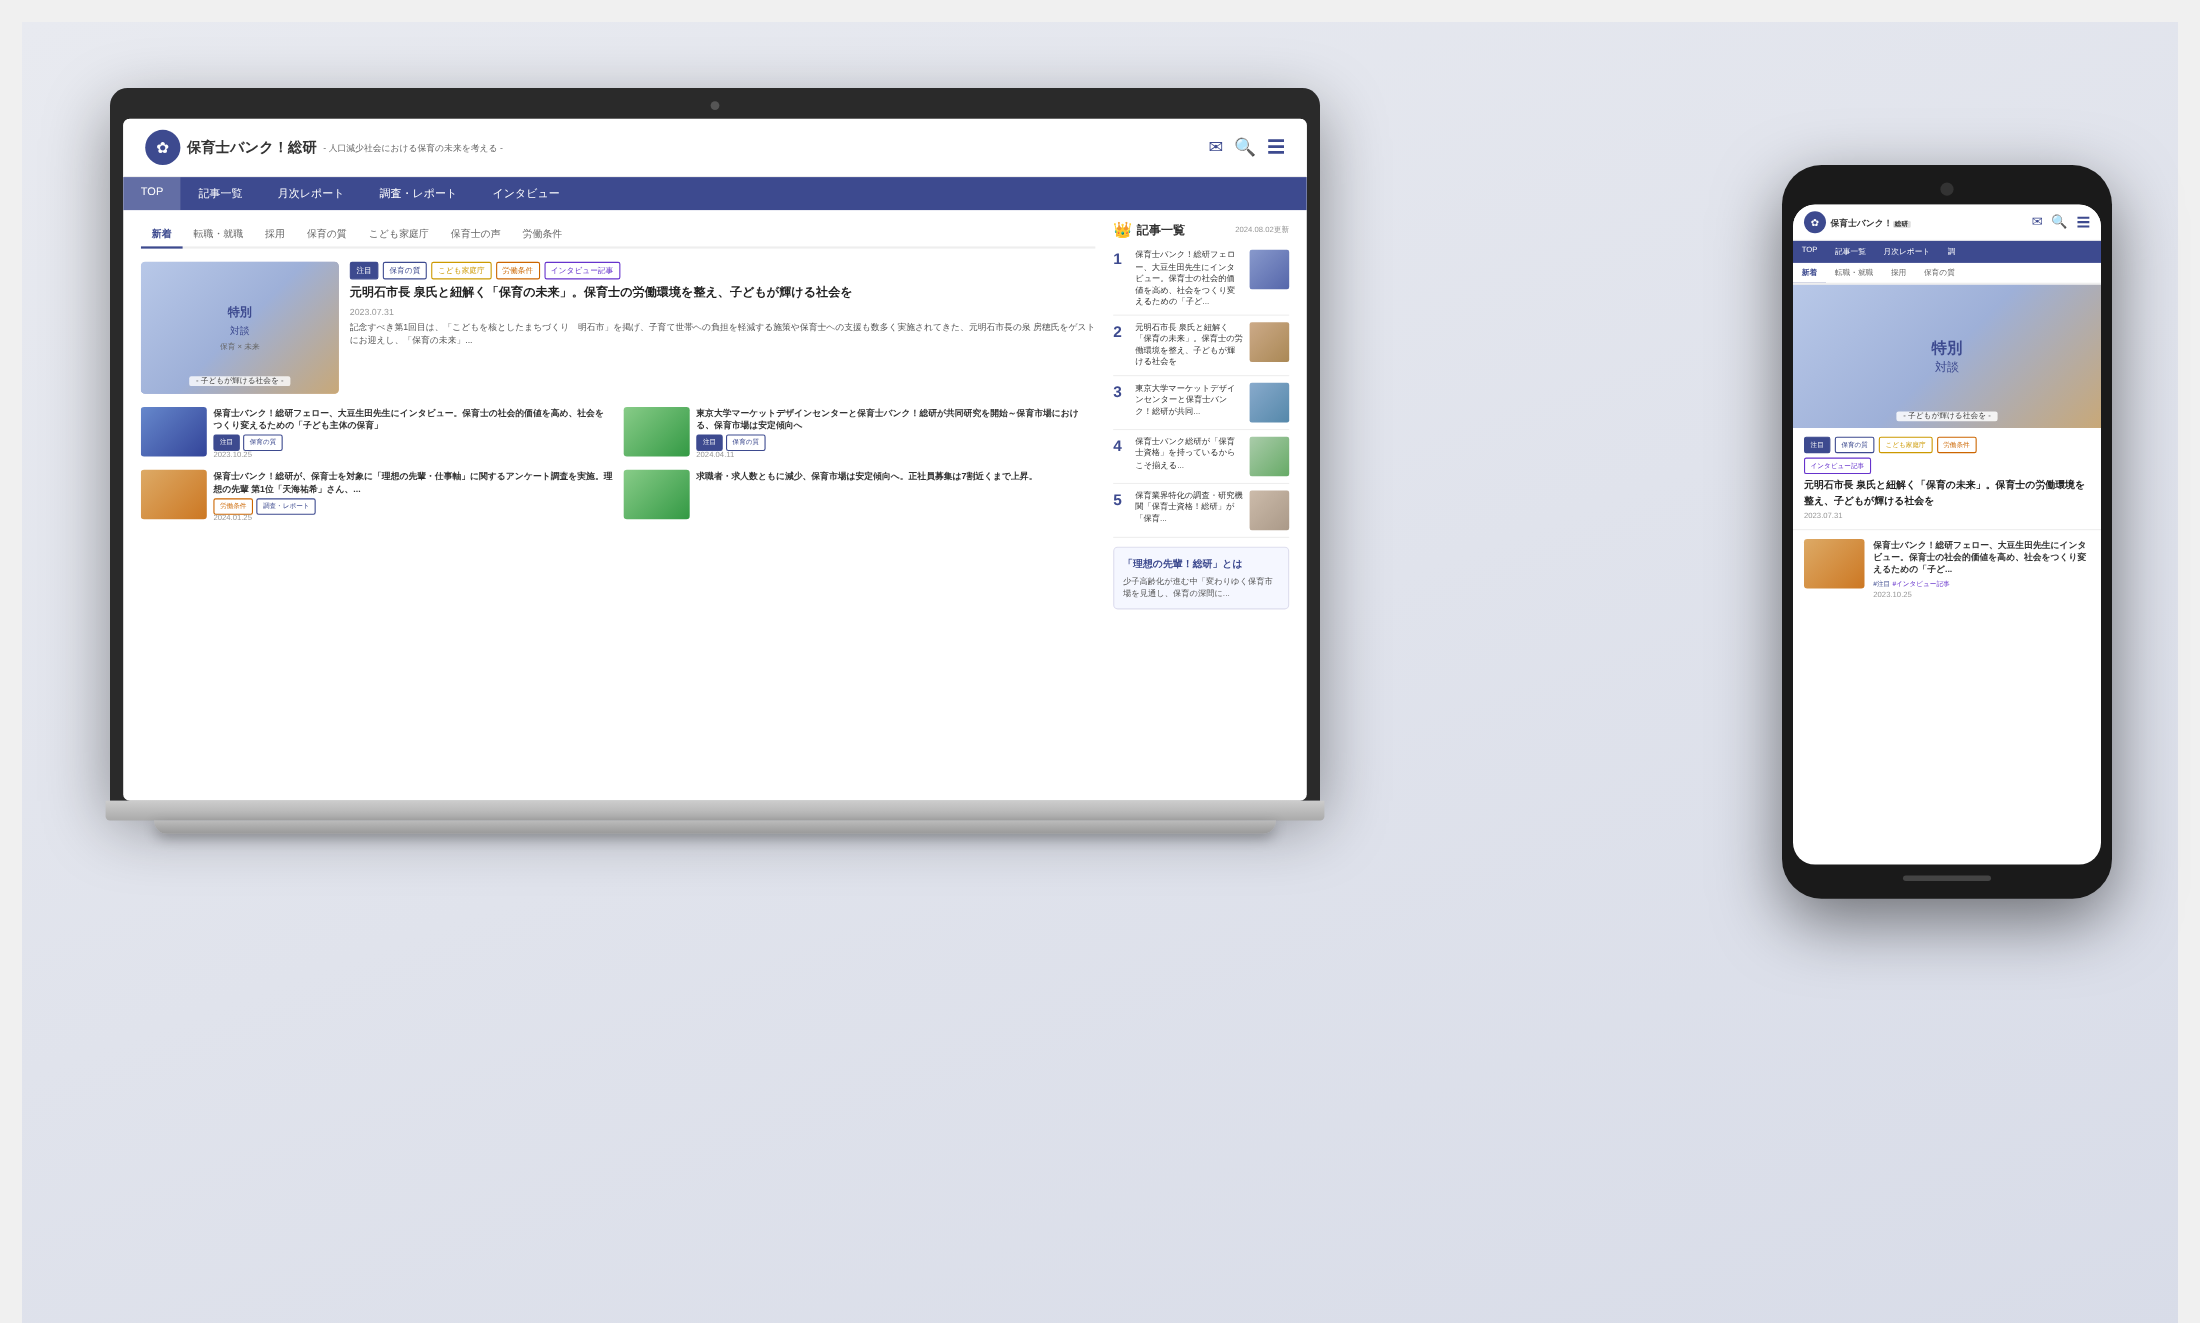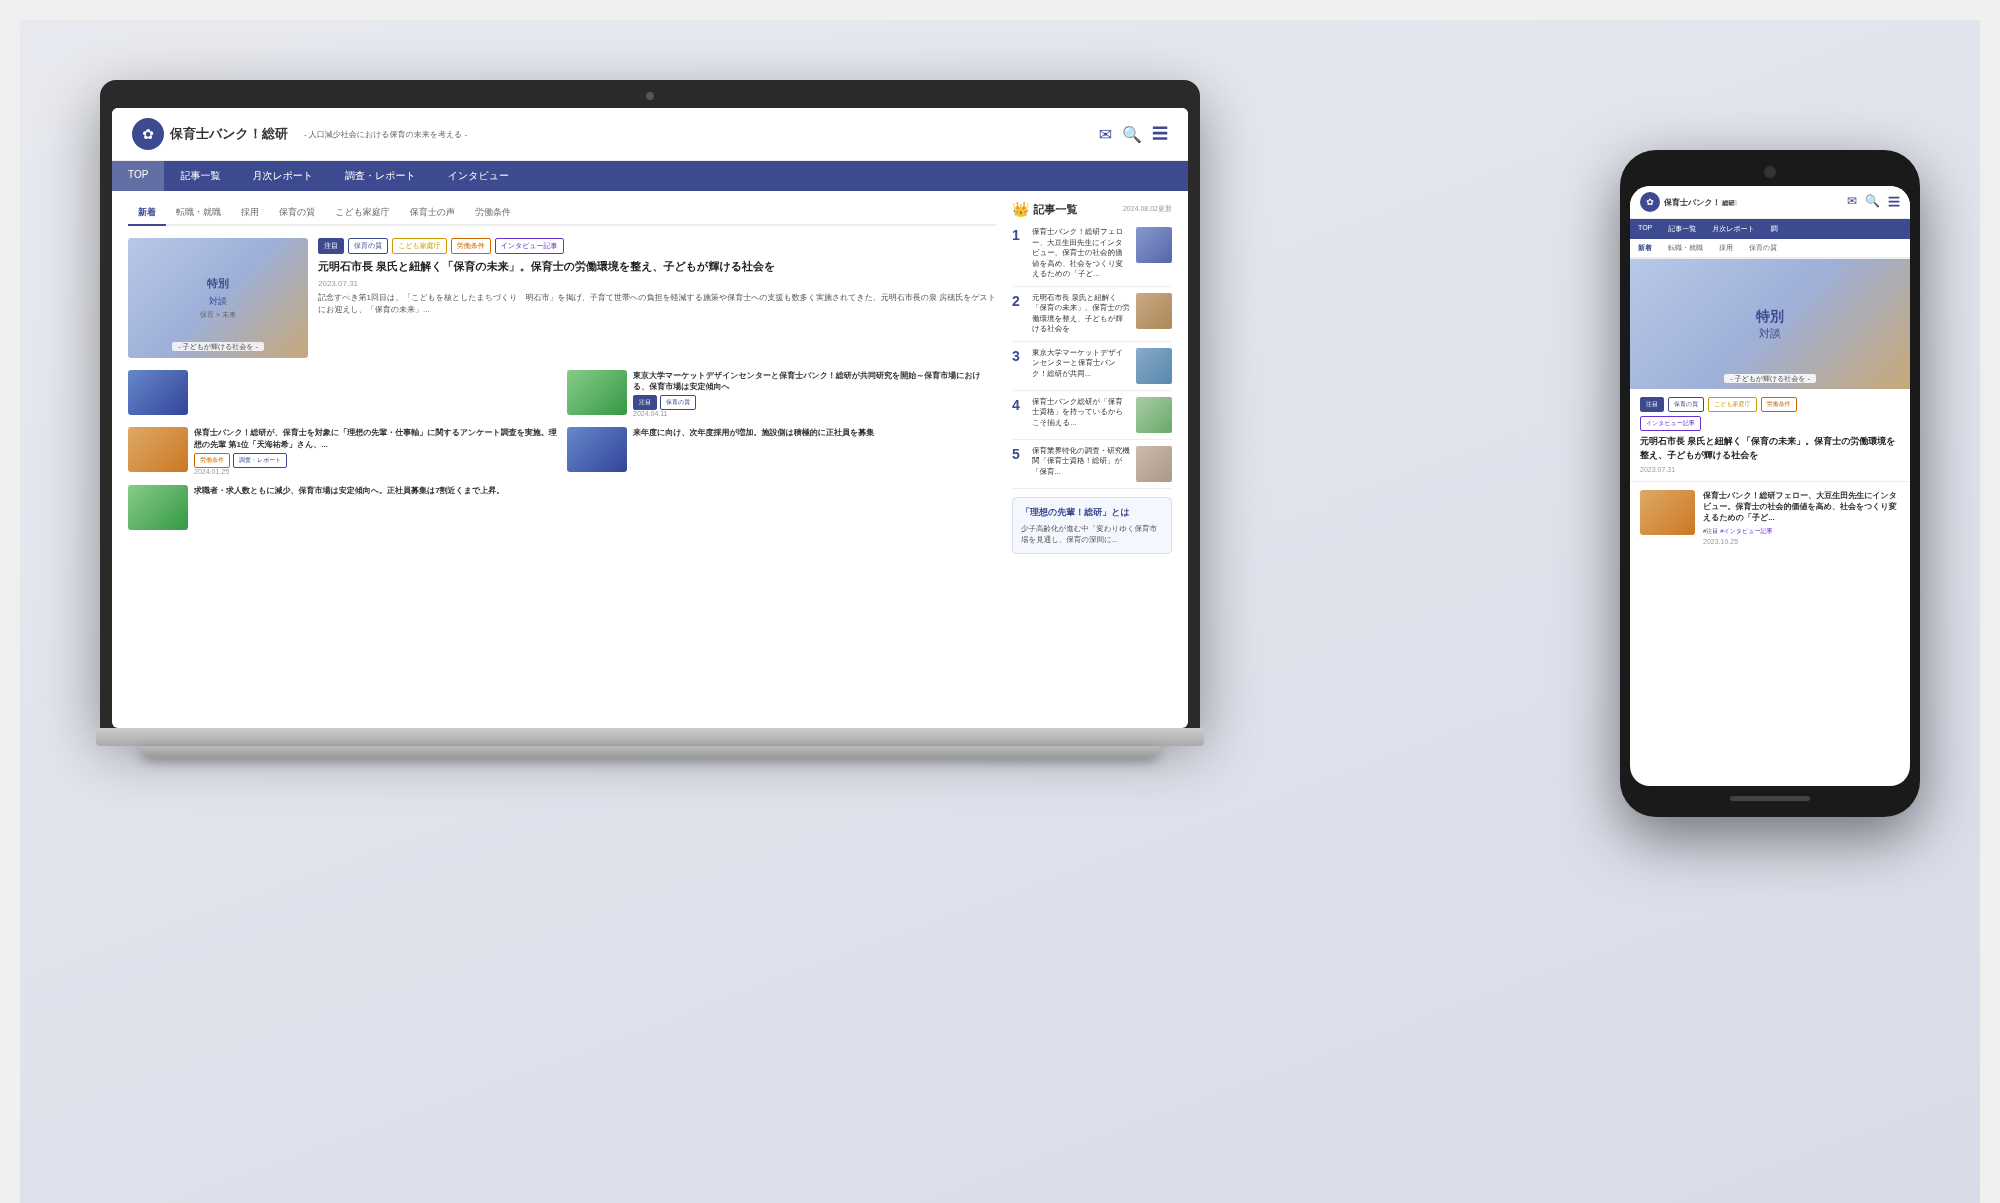--- a/index.html
+++ b/index.html
@@ -137,21 +137,21 @@
 
     .logo-text {
       font-size: 13px;
       font-weight: bold;
       color: #333;
     }
 
     .logo-tagline {
       font-size: 8px;
       color: #666;
-      margin-left: 10px;
+      margin-left: 0;
     }
 
     .header-icons {
       display: flex;
       gap: 10px;
       align-items: center;
     }
 
     .header-icon {
       color: #3d4a8f;
@@ -647,20 +647,28 @@
                 <div class="article-date">2023.07.31</div>
                 <div class="article-excerpt">記念すべき第1回目は、「こどもを核としたまちづくり　明石市」を掲げ、子育て世帯への負担を軽減する施策や保育士への支援も数多く実施されてきた、元明石市長の泉 房穂氏をゲストにお迎えし、「保育の未来」...</div>
               </div>
             </div>
 
             <div class="article-grid">
 
               <div class="article-card">
                 <div class="article-card-inner">
                   <div class="card-img blue"></div>
+                  <div class="card-content">
+                    <div class="card-title">保育士バンク！総研フェロー、大豆生田先生にインタビュー。保育士の社会的価値を高め、社会をつくり変えるための「子ども主体の保育」</div>
+                    <div class="card-tags">
+                      <span class="tag attention" style="font-size:6px;">注目</span>
+                      <span class="tag" style="font-size:6px;">保育の質</span>
+                    </div>
+                    <div class="card-date">2023.10.25</div>
+                  </div>
                 </div>
               </div>
 
               <div class="article-card">
                 <div class="article-card-inner">
                   <div class="card-img green"></div>
                   <div class="card-content">
                     <div class="card-title">東京大学マーケットデザインセンターと保育士バンク！総研が共同研究を開始～保育市場における、保育市場は安定傾向へ</div>
                     <div class="card-tags">
                       <span class="tag attention" style="font-size:6px;">注目</span>
@@ -679,28 +687,20 @@
                     <div class="card-tags">
                       <span class="tag orange" style="font-size:6px;">労働条件</span>
                       <span class="tag" style="font-size:6px;border-color:#3d4a8f;color:#3d4a8f;">調査・レポート</span>
                     </div>
                     <div class="card-date">2024.01.25</div>
                   </div>
                 </div>
               </div>
 
 
-              <div class="article-card">
-                <div class="article-card-inner">
-                  <div class="card-img blue"></div>
-                  <div class="card-content">
-                    <div class="card-title">来年度に向け、次年度採用が増加。施設側は積極的に正社員を募集</div>
-                  </div>
-                </div>
-              </div>
 
               <div class="article-card">
                 <div class="article-card-inner">
                   <div class="card-img green"></div>
                   <div class="card-content">
                     <div class="card-title">求職者・求人数ともに減少、保育市場は安定傾向へ。正社員募集は7割近くまで上昇。</div>
                   </div>
                 </div>
               </div>
 

